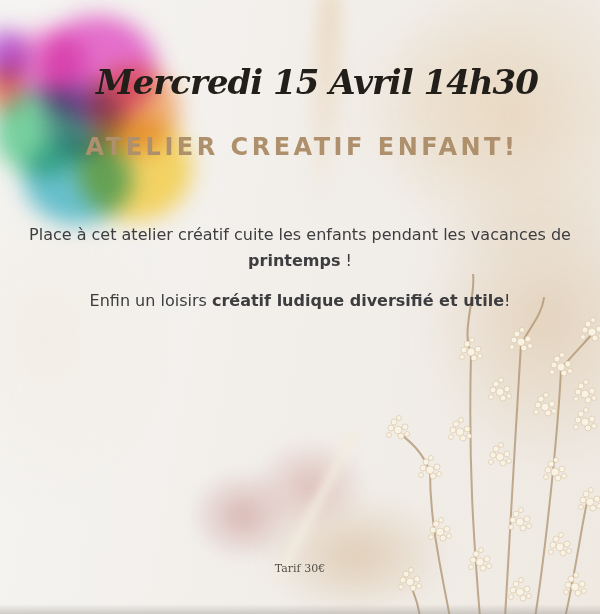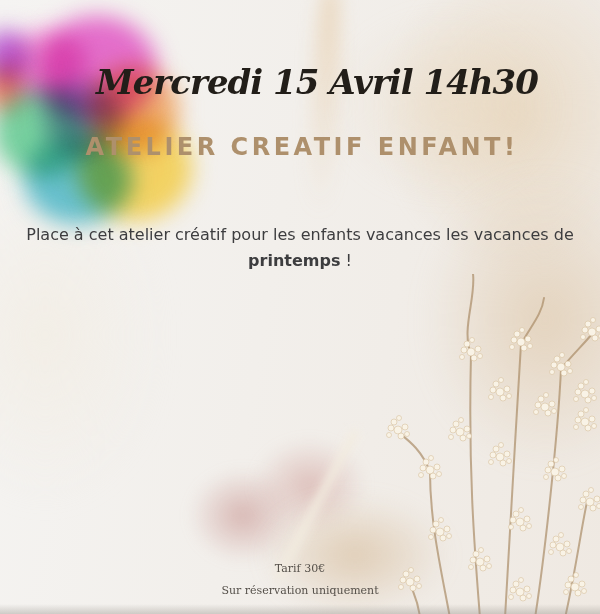--- a/index.html
+++ b/index.html
@@ -127,22 +127,22 @@
     <use href="#fl" x="190" y="318"></use>
     <use href="#fl" x="245" y="313"></use>
     <use href="#fl" x="255" y="120"></use>
   </svg>
 
   <h1 class="title" style="color: rgb(34, 30, 25);">Mercredi 15 Avril 14h30</h1>
 
   <h2 class="subtitle" style="color: rgb(174, 144, 108);">ATELIER CREATIF ENFANT!</h2>
 
   <div class="body-copy" style="color: rgb(61, 61, 63);">
-    <p class="p1"><span>Place à cet atelier créatif pour les enfants vacances les vacances de </span><strong>printemps</strong><span> !</span></p>
+    <p class="p1"><span>Place à cet atelier créatif cuite les enfants pendant les vacances de </span><strong>printemps</strong><span> !</span></p>
+    <p class="p4"><span>Enfin un loisirs </span><strong>créatif ludique diversifié et utile</strong><span>!</span></p>
   </div>
 
   <div class="footer" style="color: rgb(85, 80, 74);">
     <div>Tarif 30€</div>
-    <div>Sur réservation uniquement</div>
   </div>
 
   <div class="bottom-edge"></div>
 </div>
 
 </body></html>

